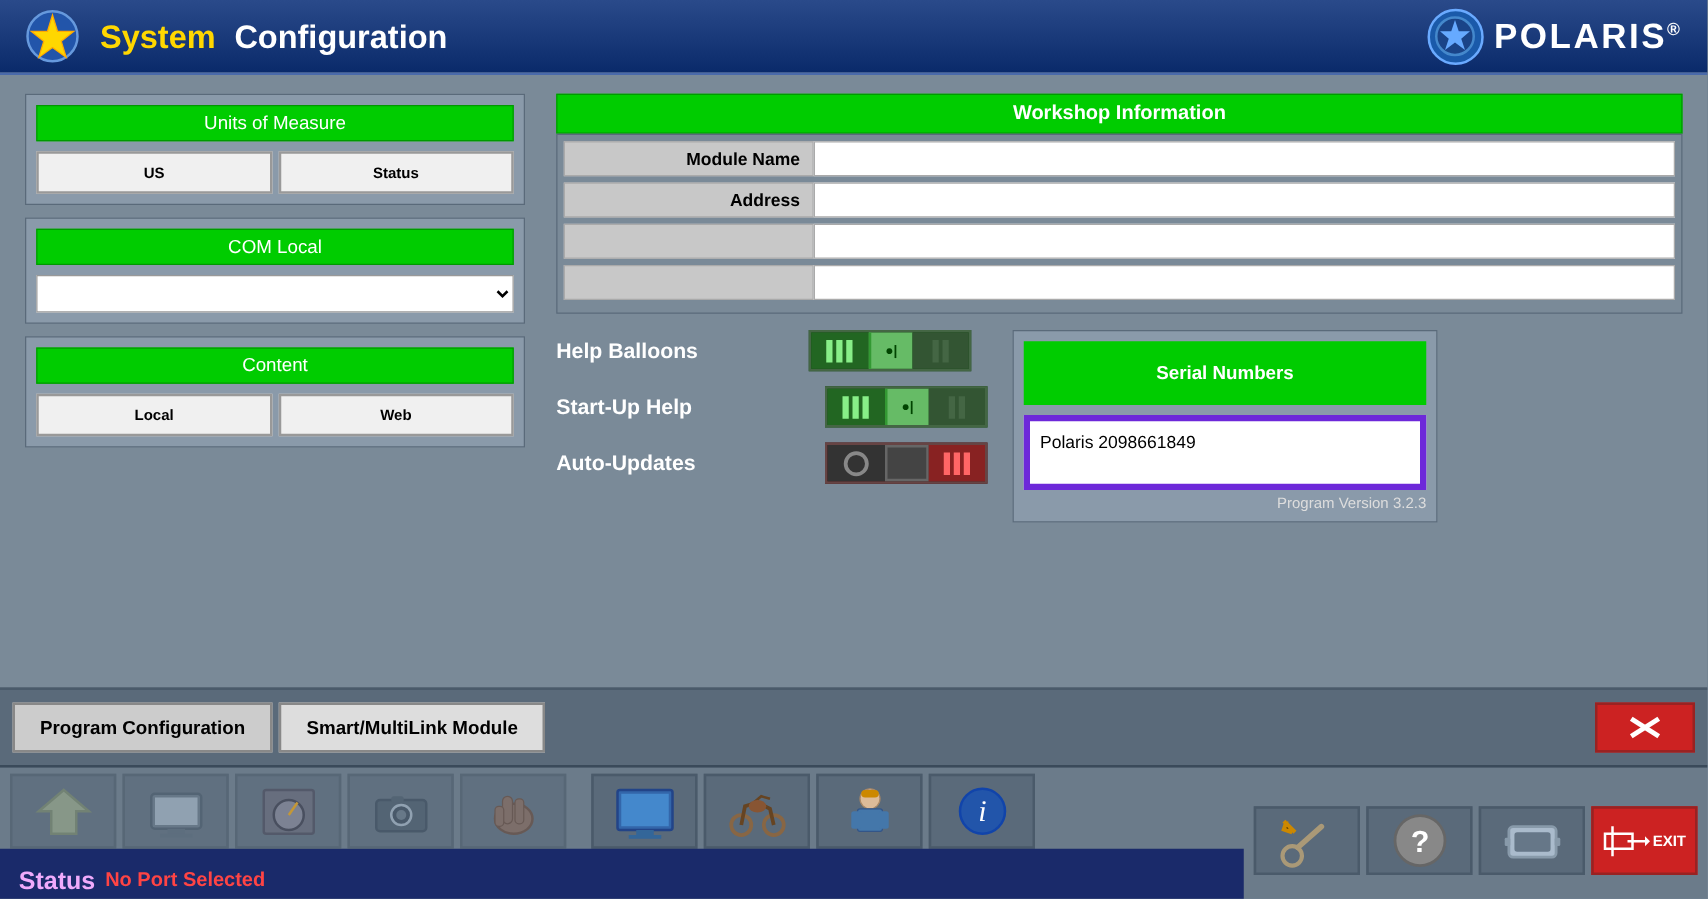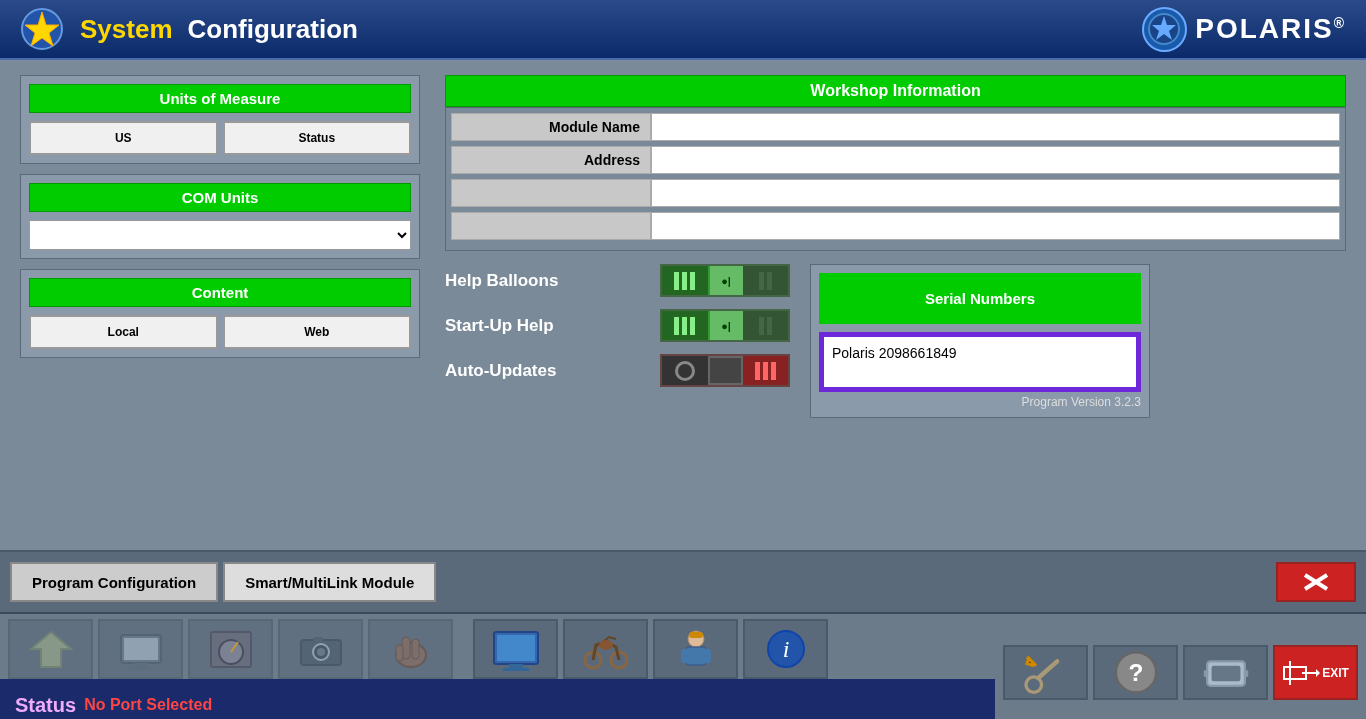--- a/index.html
+++ b/index.html
@@ -87,21 +87,21 @@
 
     .section-box {
       background: #8a9aaa;
       border: 1px solid #5a6a7a;
       padding: 8px;
     }
 
     .section-header {
       background: #00cc00;
       color: white;
-      font-weight: bold;
+      font-weight: normal;
       font-size: 15px;
       text-align: center;
       padding: 5px 10px;
       border: 1px solid #009900;
       margin-bottom: 8px;
     }
 
     .button-row {
       display: flex;
       gap: 5px;
@@ -486,21 +486,21 @@
 
       <div class="section-box">
         <div class="section-header">Units of Measure</div>
         <div class="button-row">
           <button class="toggle-btn">US</button>
           <button class="toggle-btn">Status</button>
         </div>
       </div>
 
       <div class="section-box">
-        <div class="section-header">COM Units</div>
+        <div class="section-header">COM Local</div>
         <select class="com-port-select">
           <option value=""></option>
           <option value="COM1">COM1</option>
           <option value="COM2">COM2</option>
           <option value="COM3">COM3</option>
         </select>
       </div>
 
       <div class="section-box">
         <div class="section-header">Content</div>
@@ -532,21 +532,21 @@
             <div class="form-label"></div>
             <input type="text" class="form-input" value="" style="">
           </div>
         </div>
       </div>
 
       <div style="display:flex; gap:10px; align-items:flex-start; padding:5px 0;">
 
         <div style="display:flex; flex-direction:column; gap:12px;">
 
-          <div style="display:flex; align-items:center; gap:15px;">
+          <div style="display:flex; align-items:center; gap:2px;">
             <span class="toggle-label">Help Balloons</span>
             <div class="ts-green">
               <div class="ts-left">
                 <div class="ts-bars">
                   <div class="ts-bar"></div>
                   <div class="ts-bar"></div>
                   <div class="ts-bar"></div>
                 </div>
               </div>
               <div class="ts-thumb">

